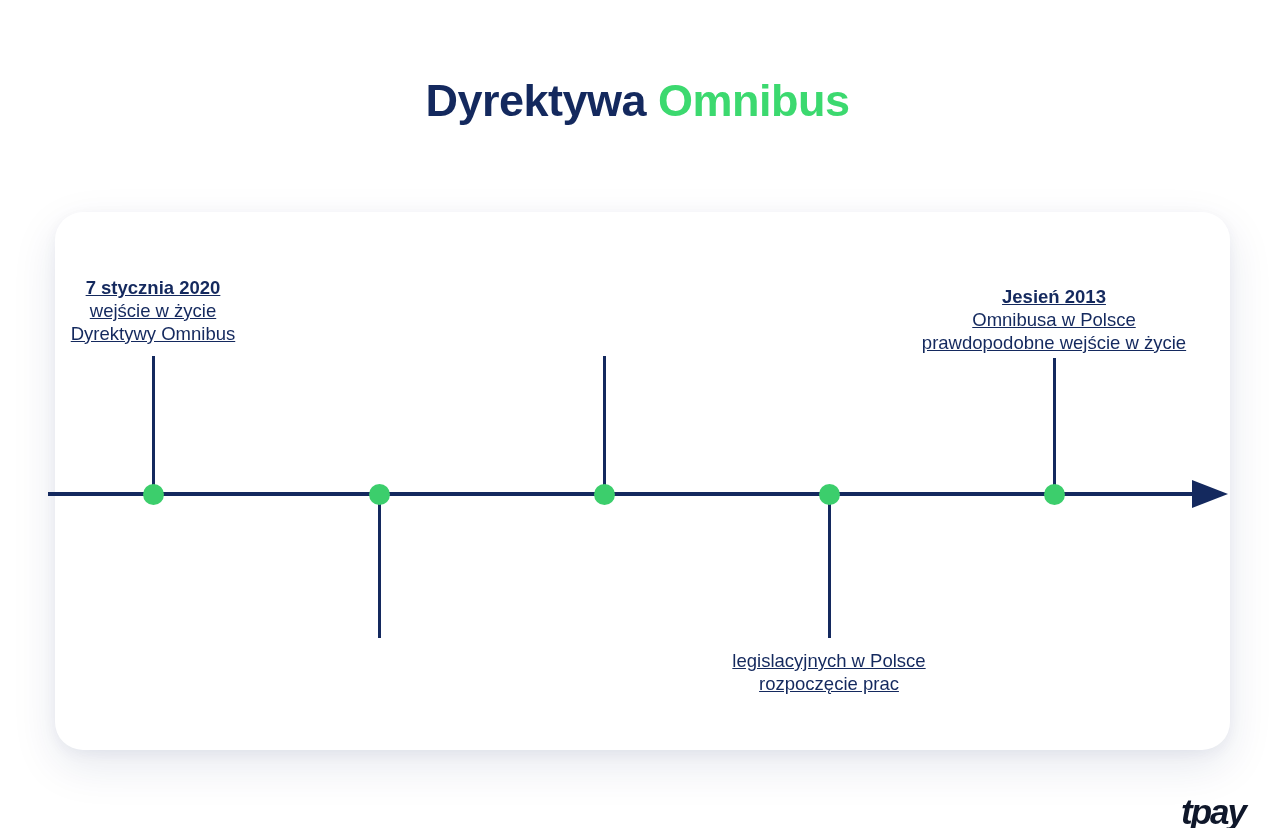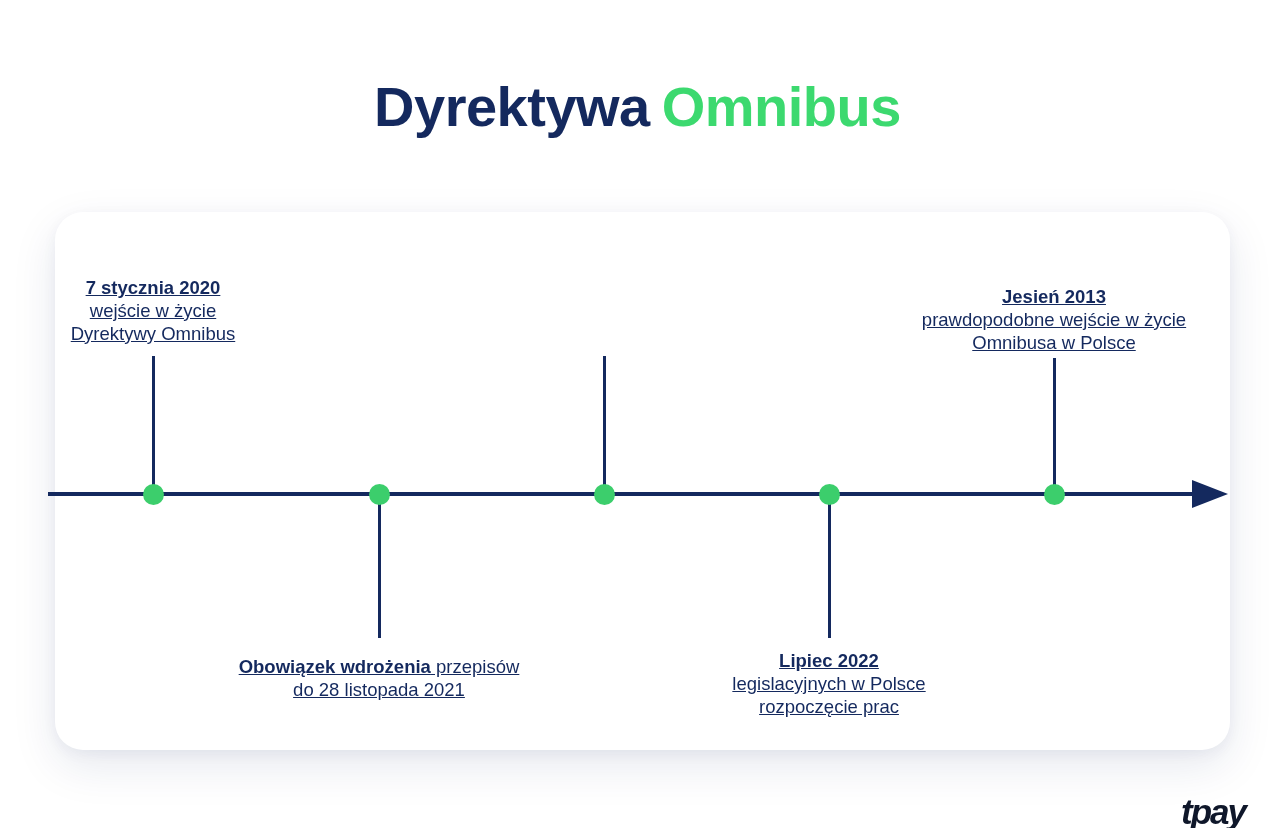--- a/index.html
+++ b/index.html
@@ -15,21 +15,21 @@
     background: #ffffff;
     overflow: hidden;
   }
   .title {
     position: absolute;
     top: 76px;
     left: 0;
     width: 100%;
     margin: 0;
     text-align: center;
-    font-size: 56px;
+    font-size: 45px;
     font-weight: 700;
     letter-spacing: -0.5px;
     line-height: 1.1;
   }
   .t-navy { color: #14295E; }
   .t-green { color: #3CD96F; margin-left: 12px; }
 
   .card {
     position: absolute;
     left: 55px;
@@ -139,33 +139,28 @@
   <div class="dot dot-3"></div>
   <div class="dot dot-4"></div>
   <div class="dot dot-5"></div>
 
   <div class="event-label label-1">
     <div class="hd">7 stycznia 2020</div>
     <div>wejście w życie</div>
     <div>Dyrektywy Omnibus</div>
   </div>
 
-  <div class="event-label label-2">
-    <div><span class="hd">Obowiązek wdrożenia</span><span> przepisów</span></div>
-    <div>do 28 listopada 2021</div>
-  </div>
 
 
   <div class="event-label label-4">
-    <div class="hd">Lipiec 2022</div>
     <div>legislacyjnych w Polsce</div>
     <div>rozpoczęcie prac</div>
   </div>
 
   <div class="event-label label-5">
     <div class="hd">Jesień 2013</div>
+    <div>Omnibusa w Polsce</div>
     <div>prawdopodobne wejście w życie</div>
-    <div>Omnibusa w Polsce</div>
   </div>
 
   <div class="logo">tpay</div>
 
 </div>
 
 </body></html>

